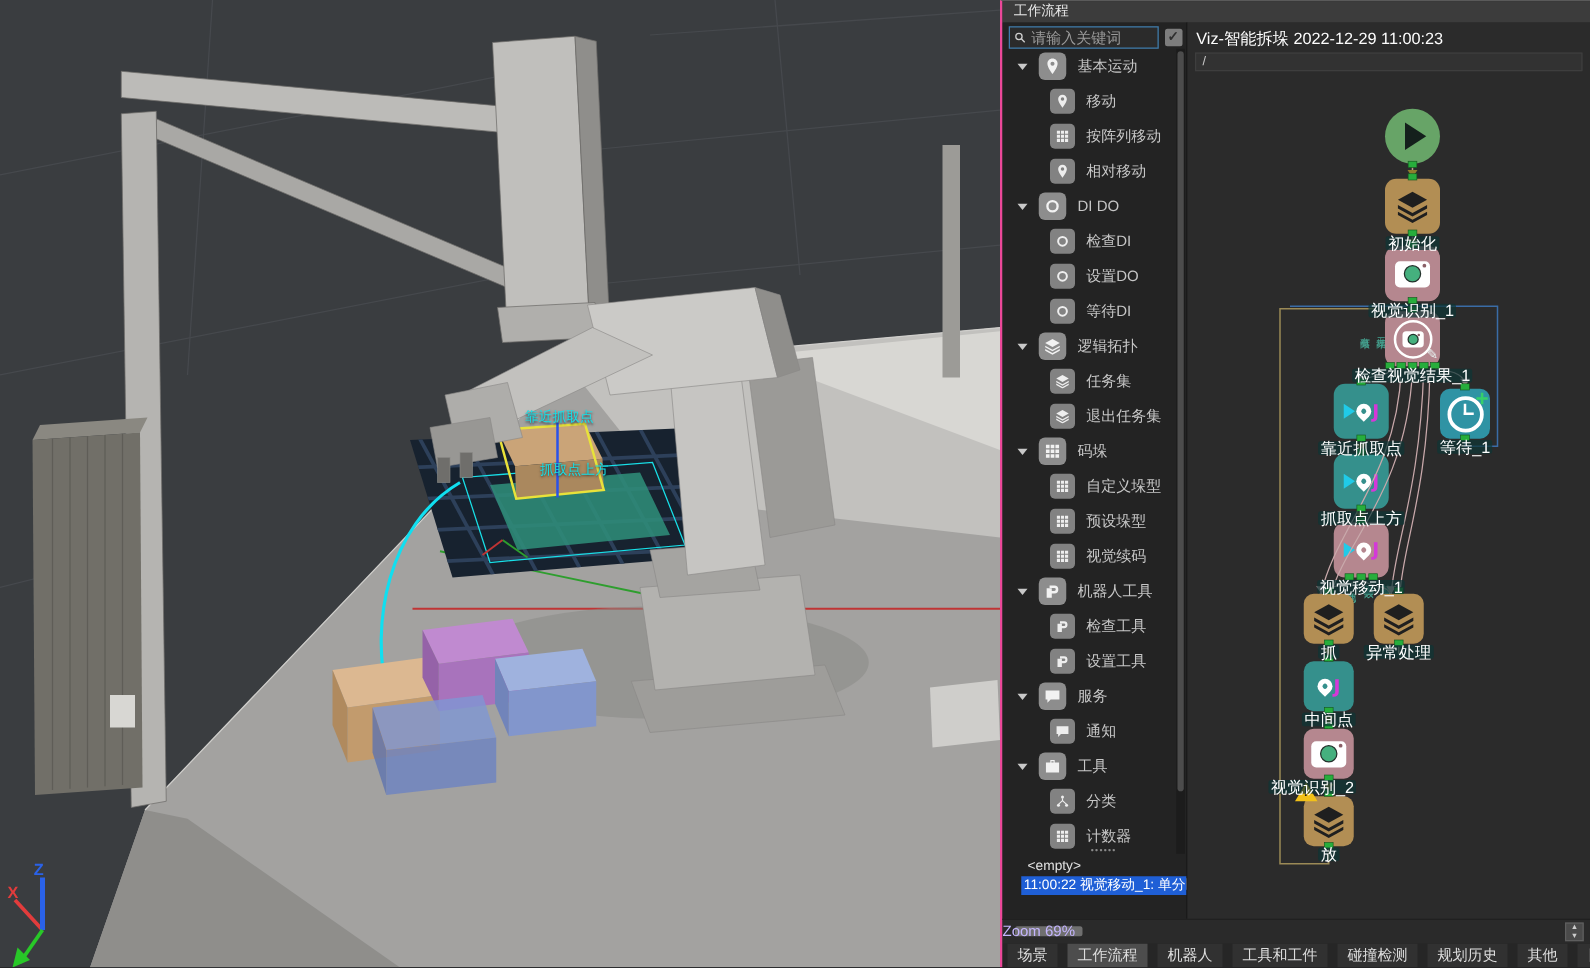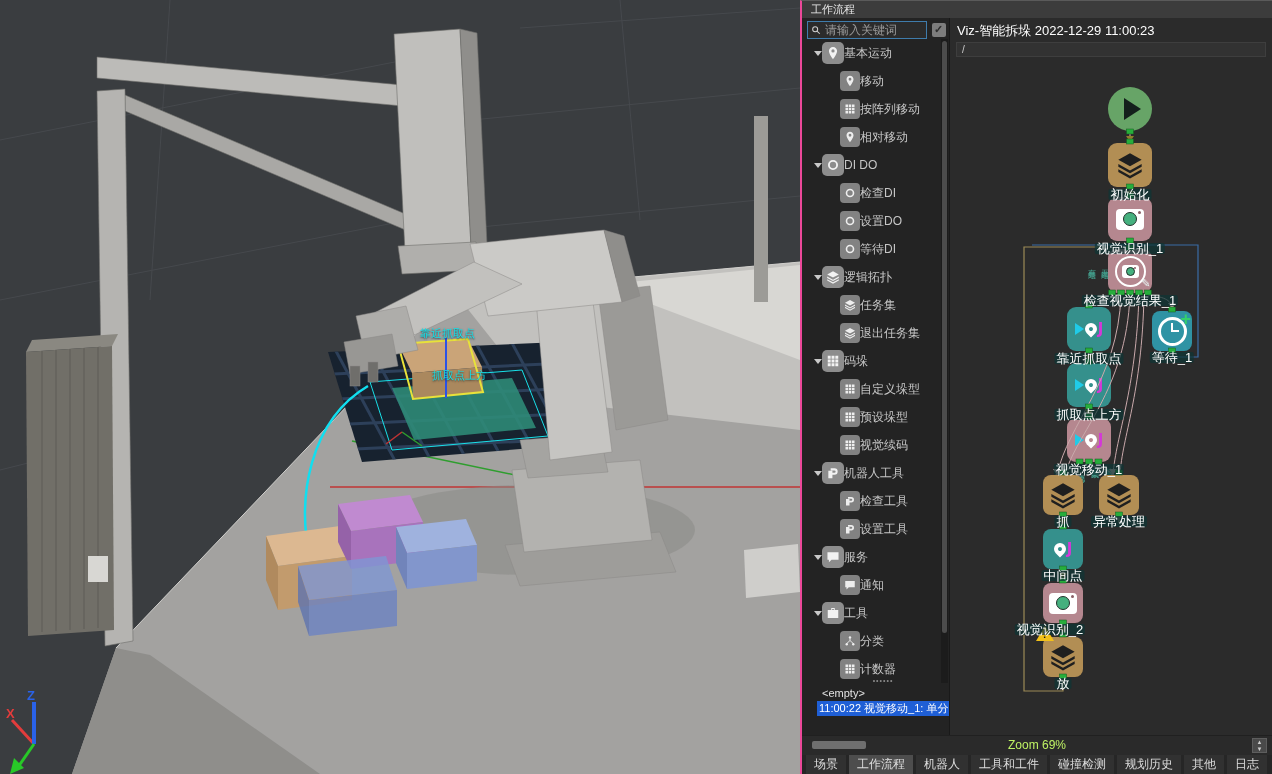--- a/index.html
+++ b/index.html
@@ -16,21 +16,21 @@
 
   .leftcol{position:absolute;left:0;top:17px;width:148px;bottom:38px;background:#232323;border-right:1px solid #191919;box-sizing:border-box;}
   .search-row{display:flex;align-items:center;gap:5px;padding:3px 3px 2px 5px;}
   .searchbox{flex:1;display:flex;align-items:center;gap:4px;height:16px;border:1px solid #3f7cac;background:#2b2b2b;padding:0 3px;}
   .searchbox svg{width:10px;height:10px;color:#cfcfcf;flex:0 0 auto;}
   .searchbox .ph{color:#9a9a9a;font-size:12px;white-space:nowrap;overflow:hidden;}
   .checkbox{width:14px;height:14px;background:#7d7d7d;border-radius:2px;position:relative;flex:0 0 auto;}
   .checkbox::after{content:"✓";position:absolute;left:2px;top:0;color:#2e2e2e;font-size:11px;font-weight:bold;}
 
   .tree{position:absolute;left:0;right:8px;top:21px;height:644px;overflow:hidden;}
-  .trow{display:flex;align-items:center;height:28px;color:#c6c6c6;font-size:12px;gap:0;white-space:nowrap;}
+  .trow{display:flex;align-items:center;height:28px;color:#c6c6c6;font-size:12px;gap:9px;white-space:nowrap;}
   .trow.group{padding-left:12px;}
   .trow.child{padding-left:38px;}
   .tri{width:0;height:0;border-left:4px solid transparent;border-right:4px solid transparent;border-top:5px solid #c9c9c9;flex:0 0 auto;}
   .gicon,.cicon{border-radius:5px;background:#8d8d8d;display:flex;align-items:center;justify-content:center;flex:0 0 auto;}
   .gicon{width:22px;height:22px;}
   .cicon{width:20px;height:20px;background:#828282;border-radius:4px;}
   .gicon svg{width:14px;height:14px;color:#f2f2f2;}
   .cicon svg{width:12px;height:12px;color:#eeeeee;}
   .tree-sb{position:absolute;right:1px;top:21px;height:644px;width:7px;background:#1c1c1c;}
   .tree-sb .thumb{position:absolute;left:1px;right:1px;top:2px;height:92%;background:#4c4c4c;border-radius:3px;}
@@ -74,27 +74,27 @@
   .clock::before{content:"";position:absolute;left:10px;top:3px;width:2px;height:9px;background:#ffffff;}
   .clock::after{content:"";position:absolute;left:10px;top:10px;width:8px;height:2px;background:#ffffff;}
   .plusmark{position:absolute;right:1px;top:-2px;color:#35d06a;font-size:18px;font-weight:bold;}
   .warn{position:absolute;left:-7px;top:-11px;width:0;height:0;border-left:9px solid transparent;border-right:9px solid transparent;border-bottom:15px solid #f2c118;z-index:4;}
   .warn::after{content:"!";position:absolute;left:-2px;top:3px;color:#1f1f1f;font-size:10px;font-weight:bold;}
   .nlabel{position:absolute;transform:translateX(-50%);color:#ffffff;font-size:13px;line-height:11px;background:rgba(14,52,52,.72);padding:0 2px;border-radius:2px;white-space:nowrap;z-index:5;}
   .elab{position:absolute;writing-mode:vertical-rl;text-orientation:upright;color:#45a491;font-size:8px;letter-spacing:1px;z-index:1;white-space:nowrap;}
 
   .bbar{position:absolute;left:0;right:0;bottom:19px;height:19px;background:#2a2a2a;border-top:1px solid #202020;}
   .minibar{position:absolute;left:10px;top:5px;width:54px;height:8px;background:#6f6f6f;border-radius:2px;}
-  .zoomlabel{position:absolute;left:0;right:0;top:2px;text-align:center;color:#bef264;font-size:12px;}
+  .zoomlabel{position:absolute;left:0;right:0;top:2px;text-align:left;color:#c4b5fd;font-size:12px;}
   .spin{position:absolute;right:5px;top:2px;width:15px;height:15px;background:#4a4a4a;border:1px solid #5e5e5e;box-sizing:border-box;}
   .spin .up,.spin .dn{height:50%;text-align:center;color:#cccccc;font-size:6px;line-height:6px;}
   .spin .up::after{content:"▲";}
   .spin .dn::after{content:"▼";}
 
-  .tabs{position:absolute;left:0;right:0;bottom:0;height:19px;background:#262626;display:flex;gap:3px;padding-left:4px;font-size:12px;color:#dddddd;}
+  .tabs{position:absolute;left:0;right:0;bottom:0;height:19px;background:#262626;display:flex;gap:8px;padding-left:4px;font-size:12px;color:#dddddd;}
   .tab{padding:0 8px;line-height:19px;background:#313131;white-space:nowrap;}
   .tab.active{background:#4d4d4d;}
 </style>
 </head>
 <body>
 
 <svg width="0" height="0" style="position:absolute">
   <defs>
     <symbol id="sym-search" viewBox="0 0 24 24">
         <circle cx="10" cy="10" r="6" fill="none" stroke="currentColor" stroke-width="2.5"></circle>

